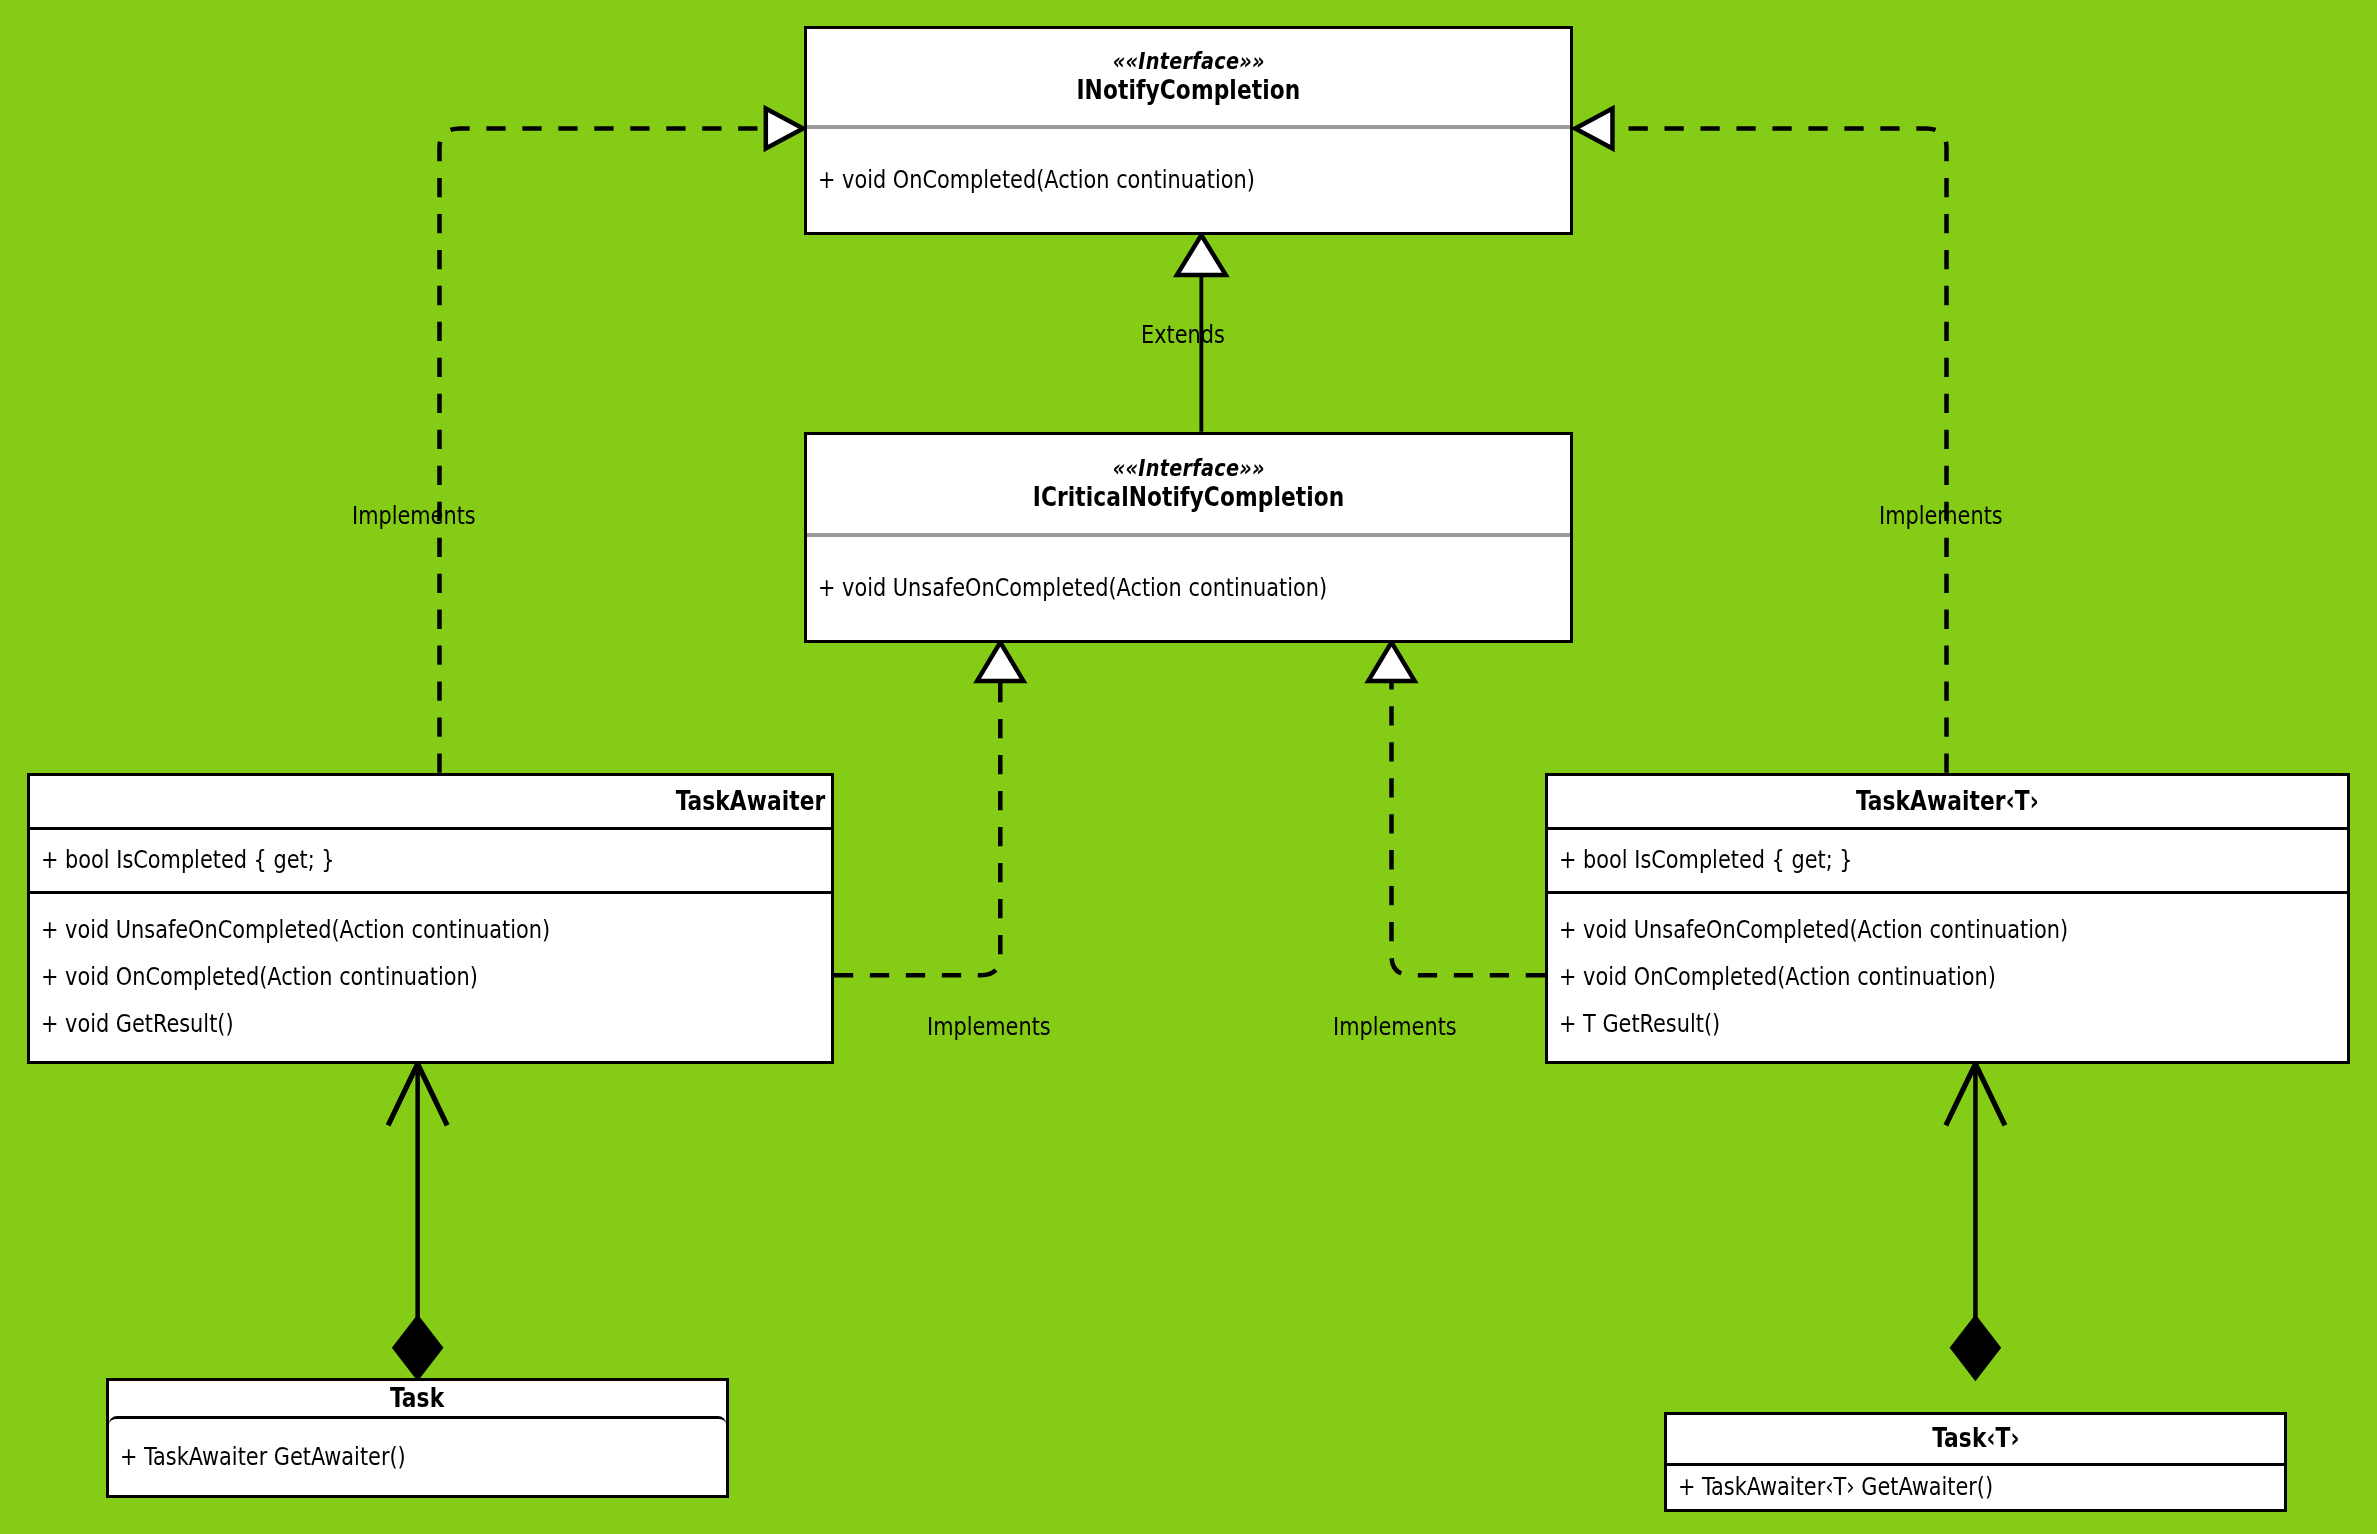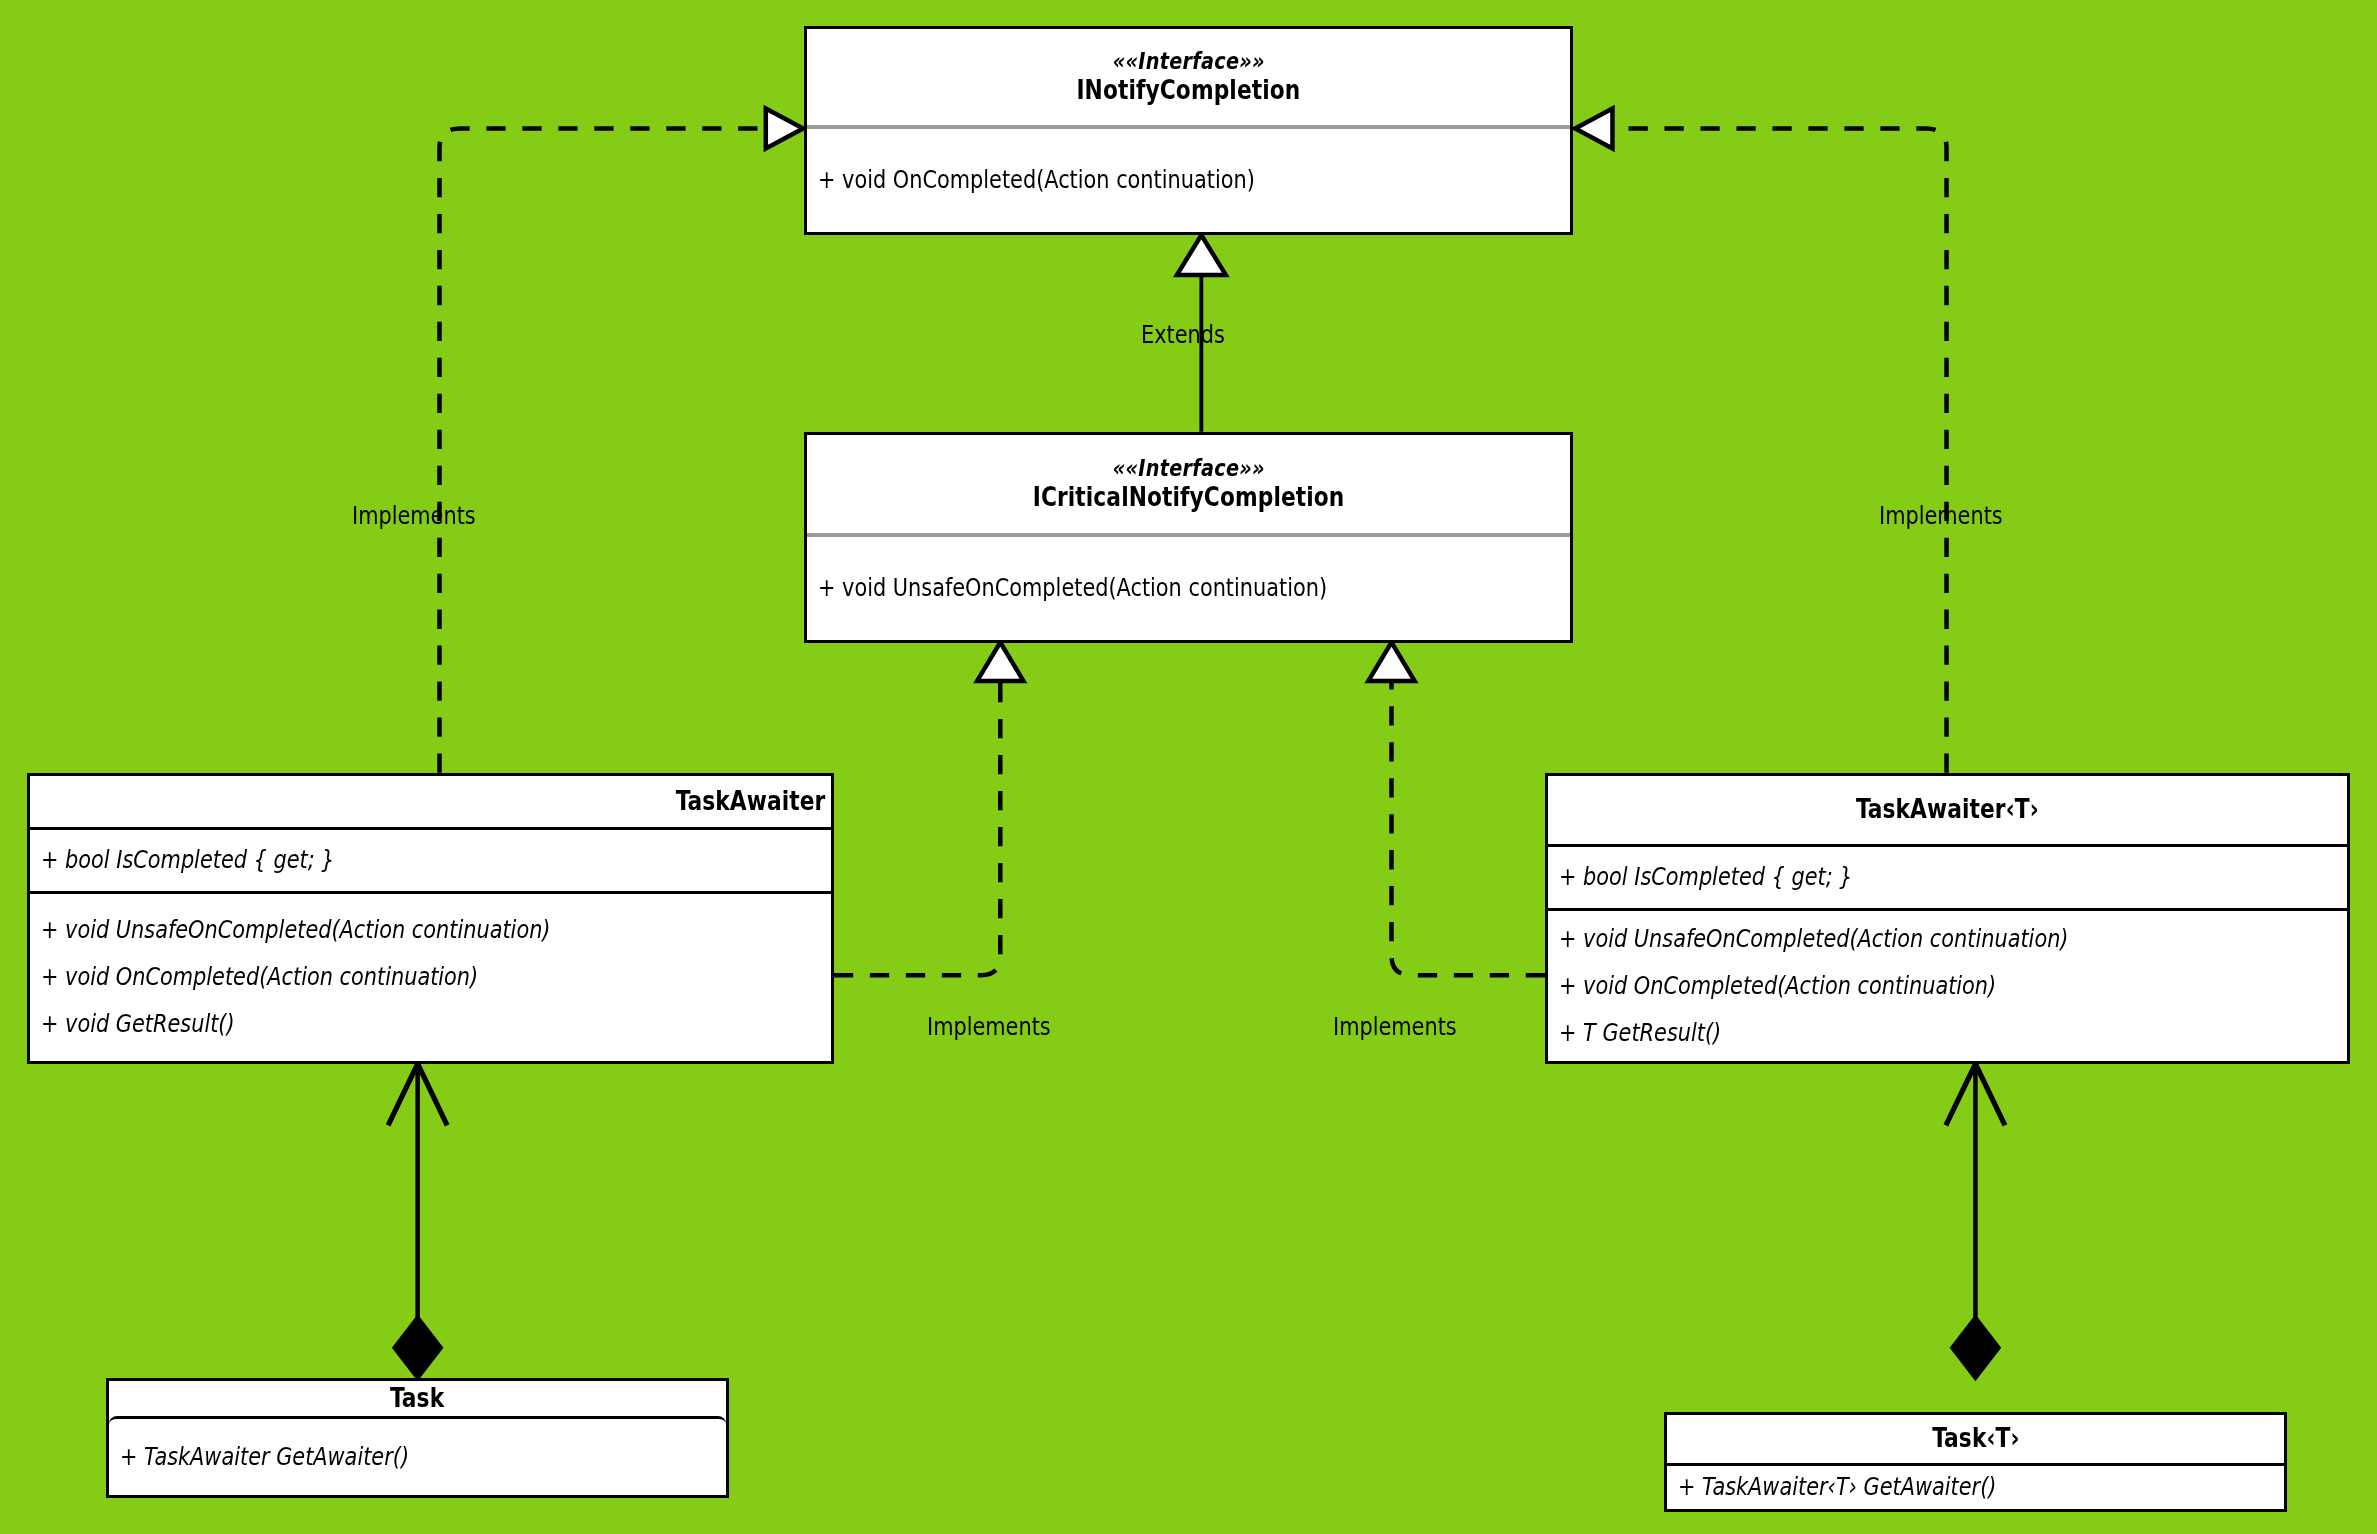--- a/index.html
+++ b/index.html
@@ -20,21 +20,21 @@
     display:flex;
     flex-direction:column;
   }
   .compartment{
     position:relative;
     box-sizing:border-box;
     display:flex;
     flex-direction:column;
     justify-content:center;
   }
-  .compartment.sep-black{border-top:3.2px solid #000000;font-style:italic;}
+  .compartment.sep-black{border-top:3.2px solid #000000;}
   .compartment.sep-gray{border-top:4.5px solid #9a9a9a;}
 
   .title-wrap{
     display:flex;
     flex-direction:column;
     align-items:center;
     justify-content:center;
     width:100%;
   }
   .stereotype{
@@ -160,21 +160,21 @@
       <div class="member">+ bool IsCompleted { get; }</div>
     </div>
     <div class="compartment sep-black" style="flex:1;justify-content:center;">
       <div class="member">+ void UnsafeOnCompleted(Action continuation)</div>
       <div class="member">+ void OnCompleted(Action continuation)</div>
       <div class="member">+ void GetResult()</div>
     </div>
   </div>
 
   <div class="umlbox" style="left:1545px;top:773px;width:805px;height:291px;">
-    <div class="compartment" style="height:68px;align-items:center;">
+    <div class="compartment" style="height:51px;align-items:center;">
       <div class="classname">TaskAwaiter‹T›</div>
     </div>
     <div class="compartment sep-black" style="height:64px;">
       <div class="member">+ bool IsCompleted { get; }</div>
     </div>
     <div class="compartment sep-black" style="flex:1;justify-content:center;">
       <div class="member">+ void UnsafeOnCompleted(Action continuation)</div>
       <div class="member">+ void OnCompleted(Action continuation)</div>
       <div class="member">+ T GetResult()</div>
     </div>

